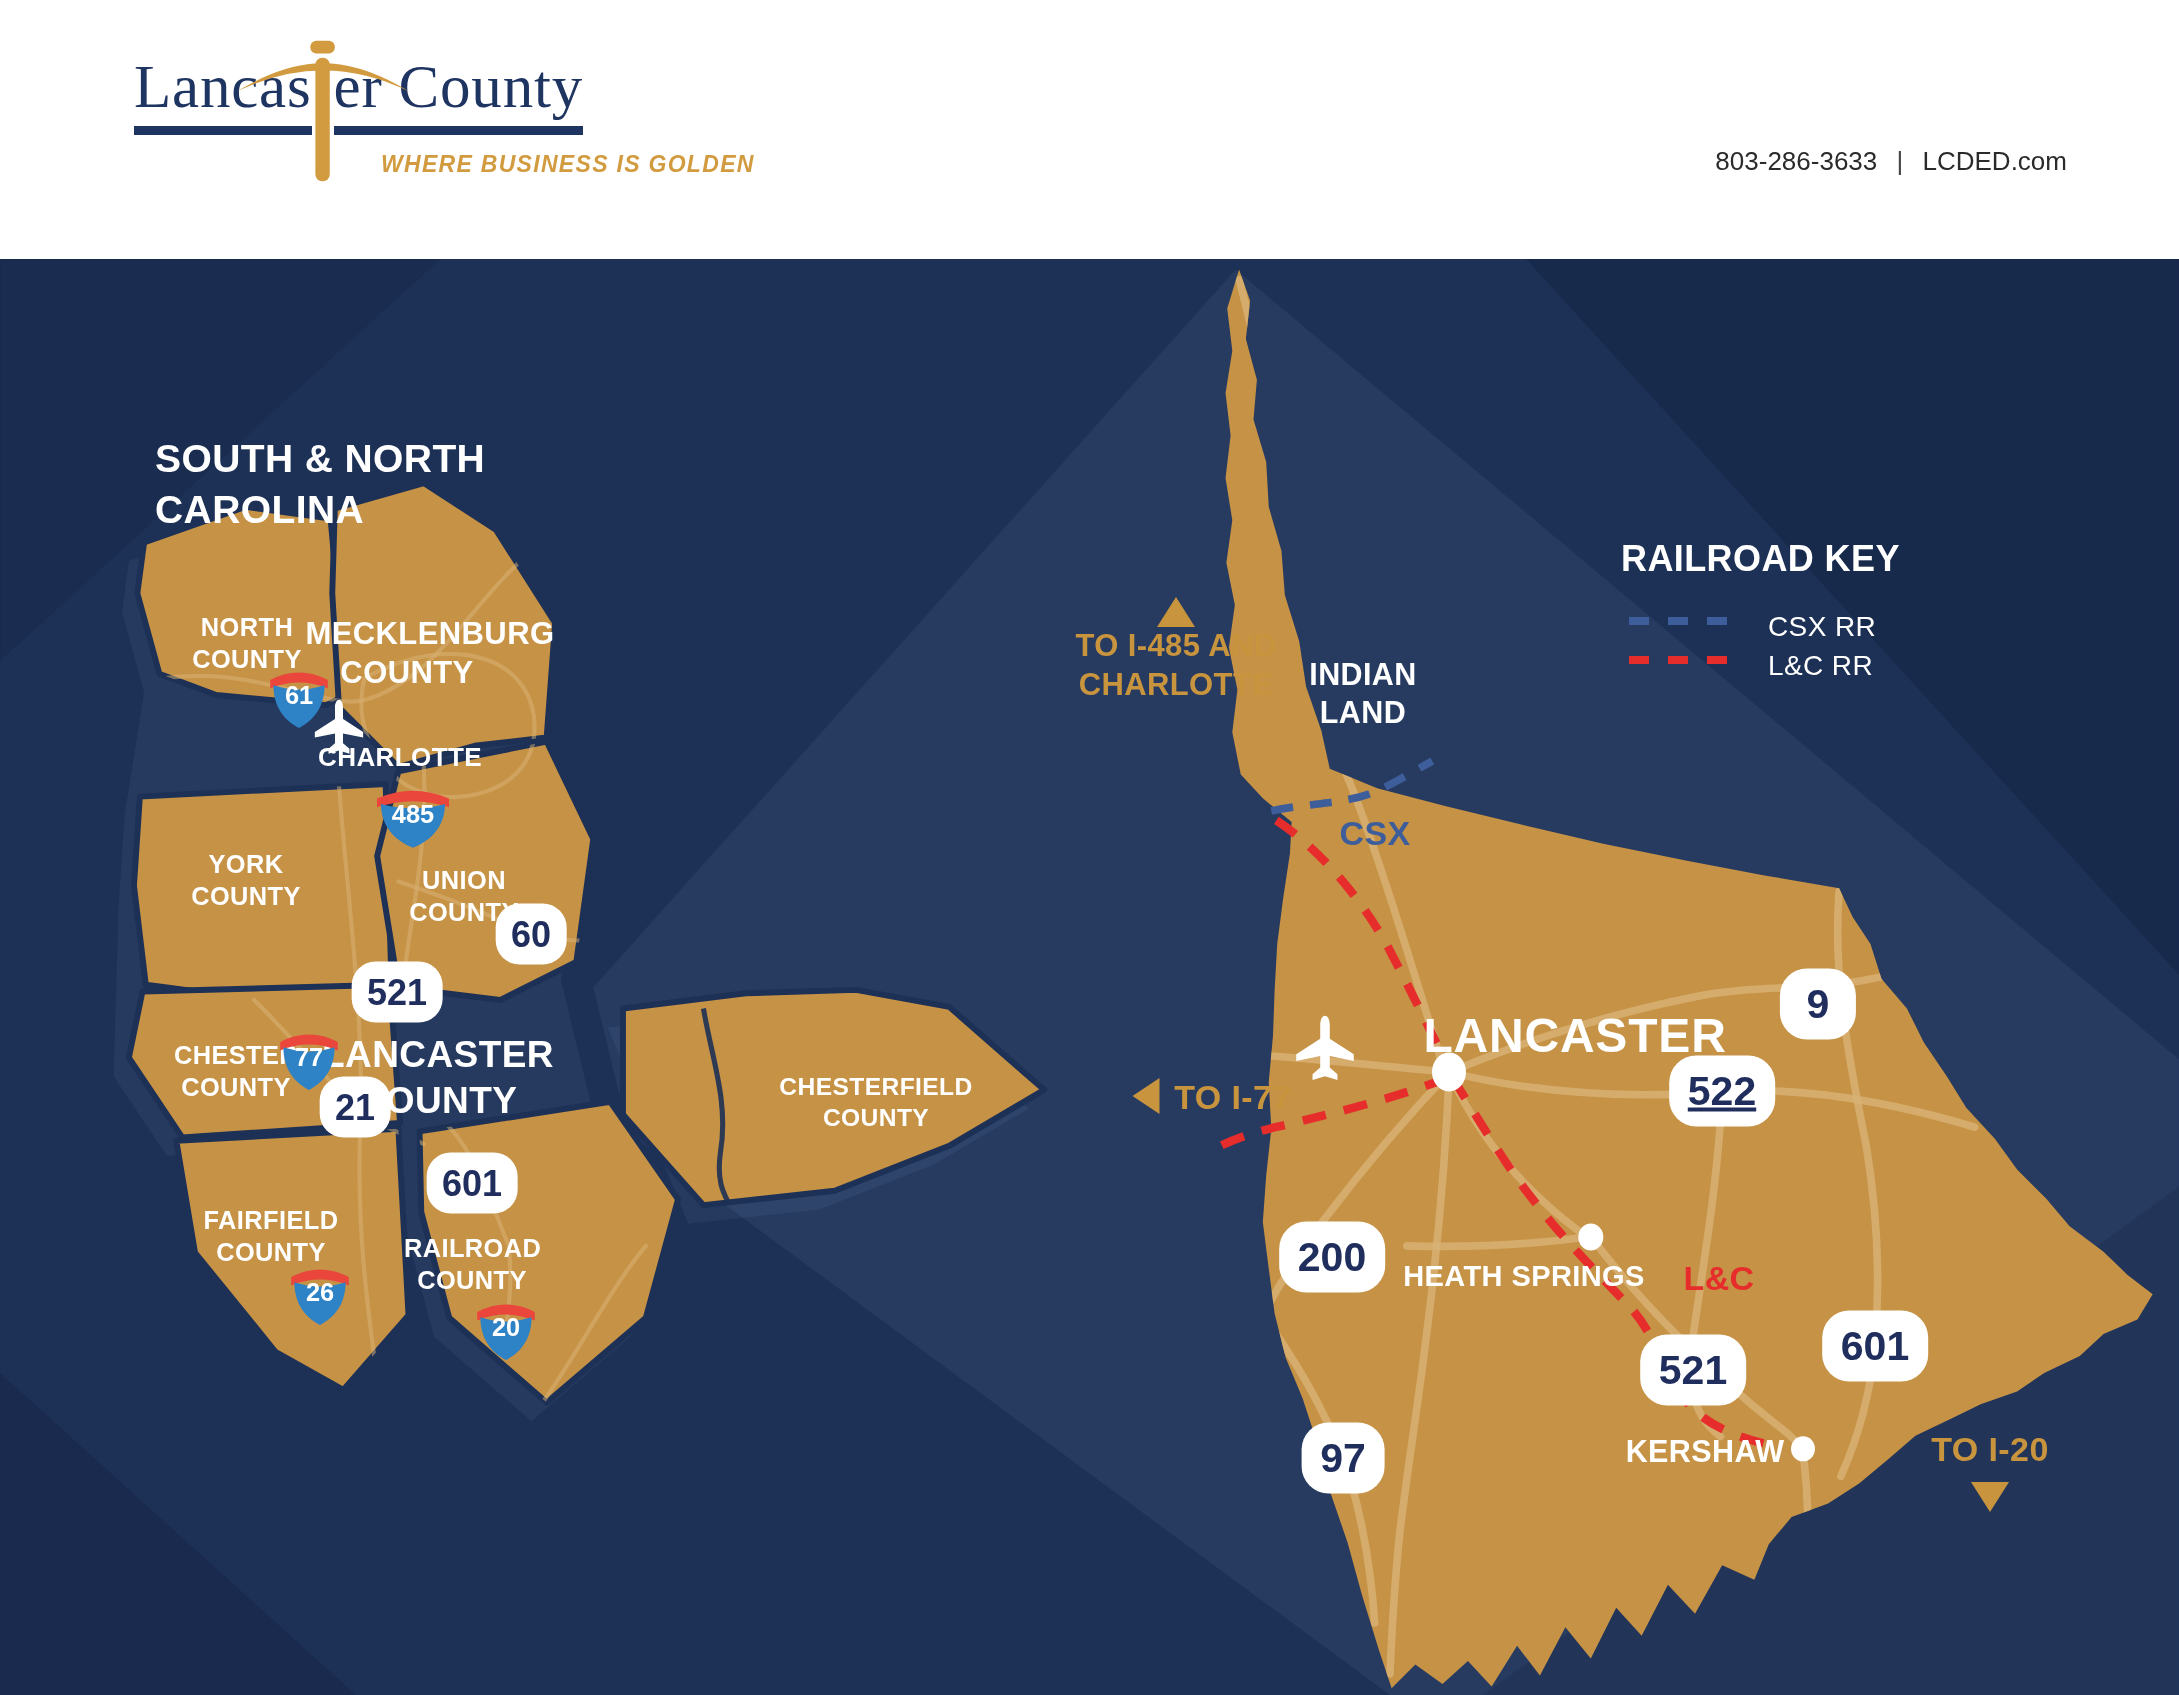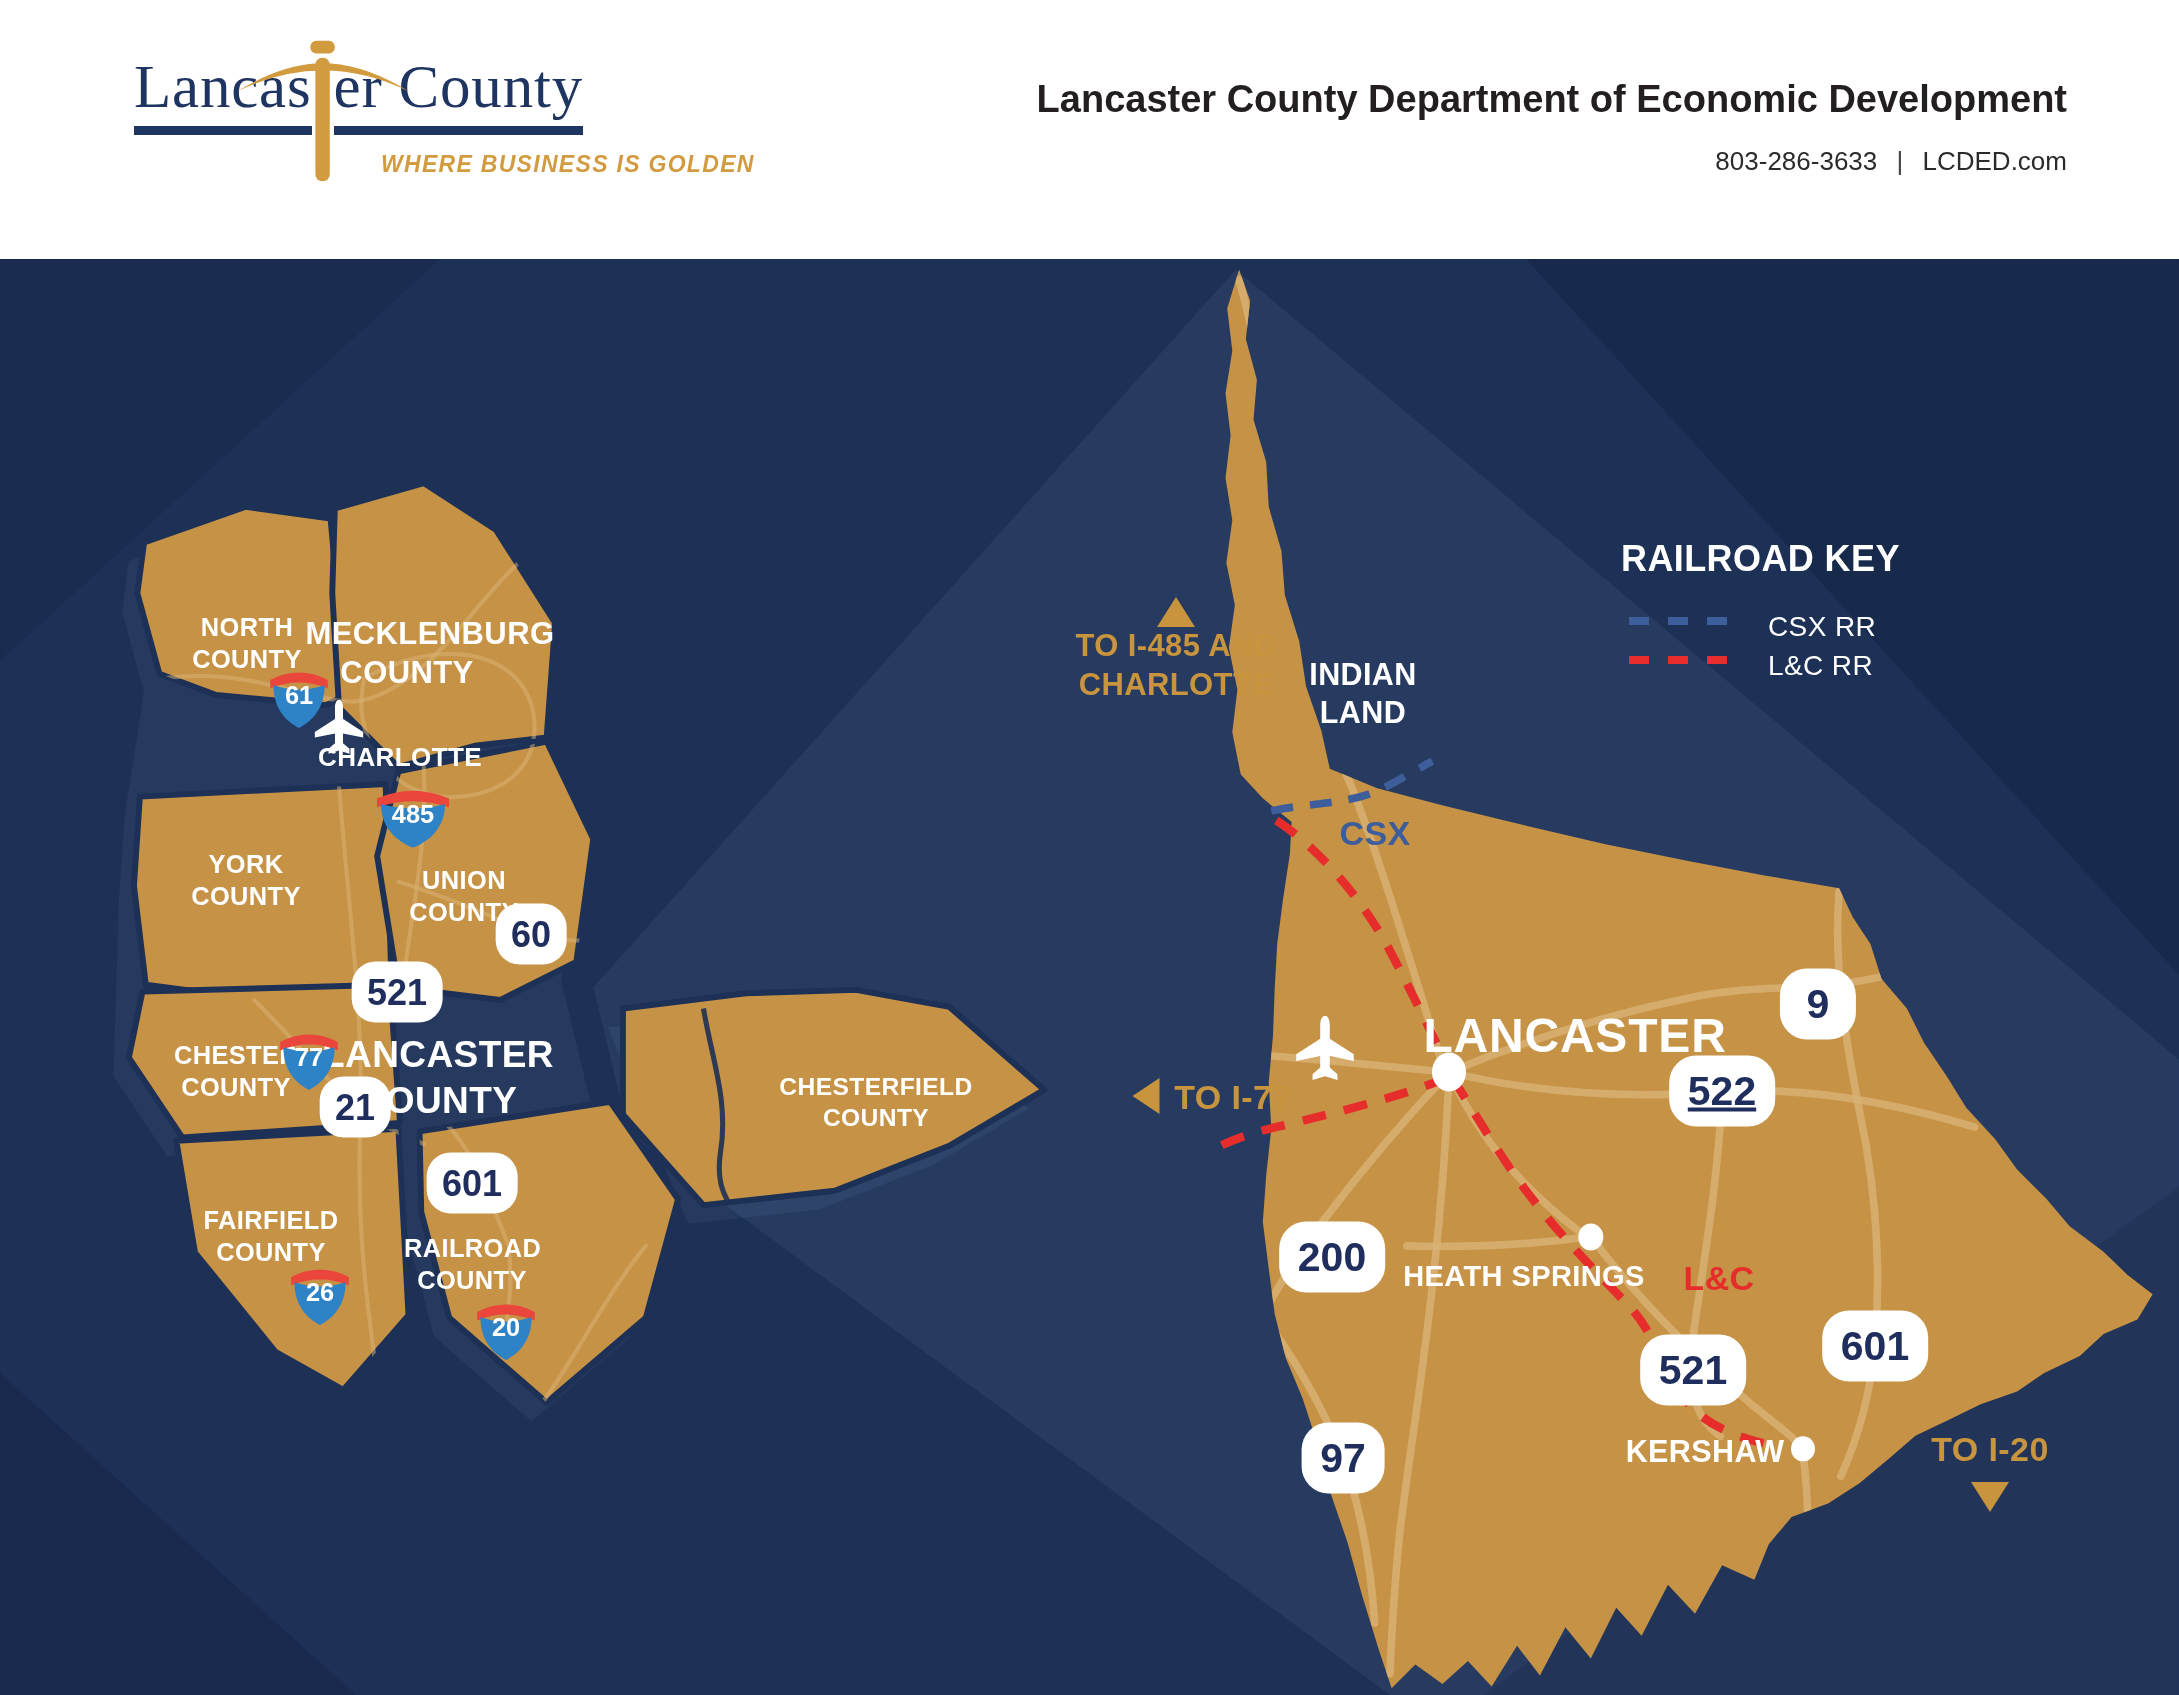--- a/index.html
+++ b/index.html
@@ -62,21 +62,20 @@
           <svg class="pickaxe" width="186" height="153" viewBox="0 0 220 180">
             <path d="M8,64 Q110,14 212,64 Q162,34 120,31 L100,31 Q58,34 8,64 Z" fill="#d29b3f"></path>
             <rect x="101" y="24" width="17" height="146" rx="8" fill="#d29b3f"></rect>
             <rect x="95" y="4" width="29" height="15" rx="7" fill="#d29b3f"></rect>
           </svg>
         </span>
         <span class="seg">er County</span>
       </div>
       <div class="tagline">WHERE BUSINESS IS GOLDEN</div>
     </div>
-    <div class="hdr-title">Lancaster County Department of Economic Development</div>
     <div class="hdr-contact">
       <span>803-286-3633</span>
       <span class="sep">|</span>
       <span>LCDED.com</span>
     </div>
   </div>
 
   <svg class="map-svg" width="2179" height="1695" viewBox="0 0 2571 2000">
     <defs>
       <clipPath id="clipRight">
@@ -159,20 +158,21 @@
     </g>
 
     <g fill="none" stroke-linecap="butt">
       <path d="M1500,957 C1550,946 1592,950 1632,930 C1655,918 1672,908 1690,898" stroke="#3e5e9b" stroke-width="9" stroke-dasharray="26 20"></path>
       <path d="M1506,968 C1555,1000 1605,1058 1638,1118 C1668,1175 1692,1225 1708,1258" stroke="#e62d2c" stroke-width="10" stroke-dasharray="28 22"></path>
       <path d="M1708,1272 C1645,1296 1565,1316 1505,1330 C1475,1337 1452,1346 1436,1354" stroke="#e62d2c" stroke-width="10" stroke-dasharray="28 22"></path>
       <path d="M1714,1272 C1745,1322 1775,1372 1806,1412 C1845,1463 1885,1502 1923,1542 C1952,1573 1965,1620 1990,1654 C2015,1685 2058,1698 2092,1706" stroke="#e62d2c" stroke-width="10" stroke-dasharray="28 22"></path>
     </g>
   </svg>
 
+  <div class="lbl-left" style="left:155px;top:434px;width:415px;font-size:39px;line-height:1.3;">SOUTH &amp; NORTH CAROLINA</div>
 
   <div class="lbl" style="left:247px;top:644px;width:127px;font-size:25.4px;">NORTH COUNTY</div>
   <div class="lbl" style="left:407px;top:654px;width:203px;font-size:31px;">MECKLENBURG COUNTY</div>
   <div class="lbl" style="left:246px;top:881px;width:110px;font-size:25.4px;">YORK COUNTY</div>
   <div class="lbl" style="left:464px;top:897px;width:110px;font-size:25.4px;">UNION COUNTY</div>
   <div class="lbl" style="left:236px;top:1072px;width:136px;font-size:25.4px;">CHESTER COUNTY</div>
   <div class="lbl" style="left:438px;top:1078px;width:246px;font-size:37px;">LANCASTER COUNTY</div>
   <div class="lbl" style="left:876px;top:1103px;width:212px;font-size:24.6px;">CHESTERFIELD COUNTY</div>
   <div class="lbl" style="left:271px;top:1237px;width:144px;font-size:25.4px;">FAIRFIELD COUNTY</div>
   <div class="lbl" style="left:472px;top:1265px;width:136px;font-size:25.4px;">RAILROAD COUNTY</div>

